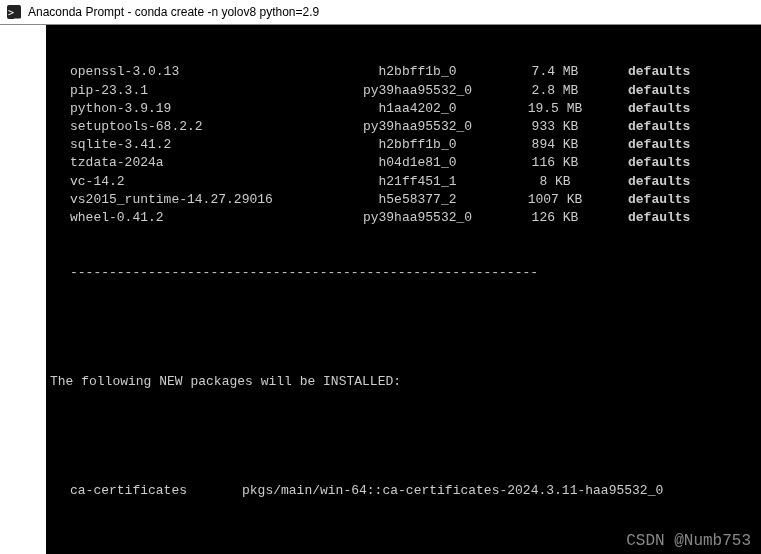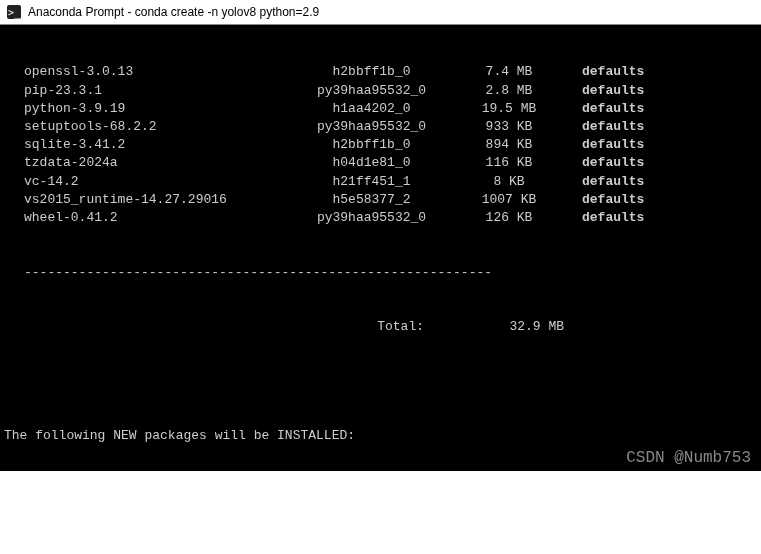--- a/index.html
+++ b/index.html
@@ -23,25 +23,26 @@
     color: #000;
   }
   .titlebar .icon {
     width: 16px; height: 16px;
     margin-right: 6px;
     display: inline-block;
   }
   .terminal {
     background: #000;
     color: #ccc;
-    height: 446px;
+    height: 529px;
     padding: 2px 4px;
     white-space: pre;
     line-height: 18.2px;
     position: relative;
+    margin-left: 46px;
   }
   .row { display: flex; }
   .col-name { width: 285px; padding-left: 20px; }
   .col-build { width: 165px; text-align: center; }
   .col-size { width: 120px; text-align: center; padding-right: 10px; }
   .col-channel { flex: 1; padding-left: 8px; font-weight: bold; }
   .sep { padding-left: 20px; letter-spacing: 0; color: #ccc; }
   .total-row { display: flex; }
   .total-label { width: 450px; text-align: right; padding-right: 30px; }
   .total-val { width: 120px; text-align: right; padding-right: 10px; }
@@ -67,24 +68,21 @@
         <rect x="1" y="1" width="14" height="14" rx="2" fill="#222"></rect>
         <text x="8" y="12" font-size="10" text-anchor="middle" fill="#fff" font-family="monospace">&gt;_</text>
       </svg>
   </span>
   <span>Anaconda Prompt - conda  create -n yolov8 python=2.9</span>
 </div>
 
 <div class="terminal">
   <div id="dl-rows"><div class="row"><span class="col-name">openssl-3.0.13</span><span class="col-build">h2bbff1b_0</span><span class="col-size">7.4 MB</span><span class="col-channel">defaults</span></div><div class="row"><span class="col-name">pip-23.3.1</span><span class="col-build">py39haa95532_0</span><span class="col-size">2.8 MB</span><span class="col-channel">defaults</span></div><div class="row"><span class="col-name">python-3.9.19</span><span class="col-build">h1aa4202_0</span><span class="col-size">19.5 MB</span><span class="col-channel">defaults</span></div><div class="row"><span class="col-name">setuptools-68.2.2</span><span class="col-build">py39haa95532_0</span><span class="col-size">933 KB</span><span class="col-channel">defaults</span></div><div class="row"><span class="col-name">sqlite-3.41.2</span><span class="col-build">h2bbff1b_0</span><span class="col-size">894 KB</span><span class="col-channel">defaults</span></div><div class="row"><span class="col-name">tzdata-2024a</span><span class="col-build">h04d1e81_0</span><span class="col-size">116 KB</span><span class="col-channel">defaults</span></div><div class="row"><span class="col-name">vc-14.2</span><span class="col-build">h21ff451_1</span><span class="col-size">8 KB</span><span class="col-channel">defaults</span></div><div class="row"><span class="col-name">vs2015_runtime-14.27.29016</span><span class="col-build">h5e58377_2</span><span class="col-size">1007 KB</span><span class="col-channel">defaults</span></div><div class="row"><span class="col-name">wheel-0.41.2</span><span class="col-build">py39haa95532_0</span><span class="col-size">126 KB</span><span class="col-channel">defaults</span></div></div>
   <div class="sep">------------------------------------------------------------</div>
-  <div class="total-row">
-    <span class="total-label">Total:</span>
-    <span class="total-val">32.9 MB</span>
-  </div>
   <div class="blank"></div>
   <div class="heading">The following NEW packages will be INSTALLED:</div>
   <div class="blank"></div>
+  <div id="install-rows"><div class="install-row"><span class="pkg-short">ca-certificates</span><span class="pkg-spec">pkgs/main/win-64::ca-certificates-2024.3.11-haa95532_0</span></div></div>
   
   
   
   <div class="watermark">CSDN @Numb753</div>
 </div>
 
 </body></html>

